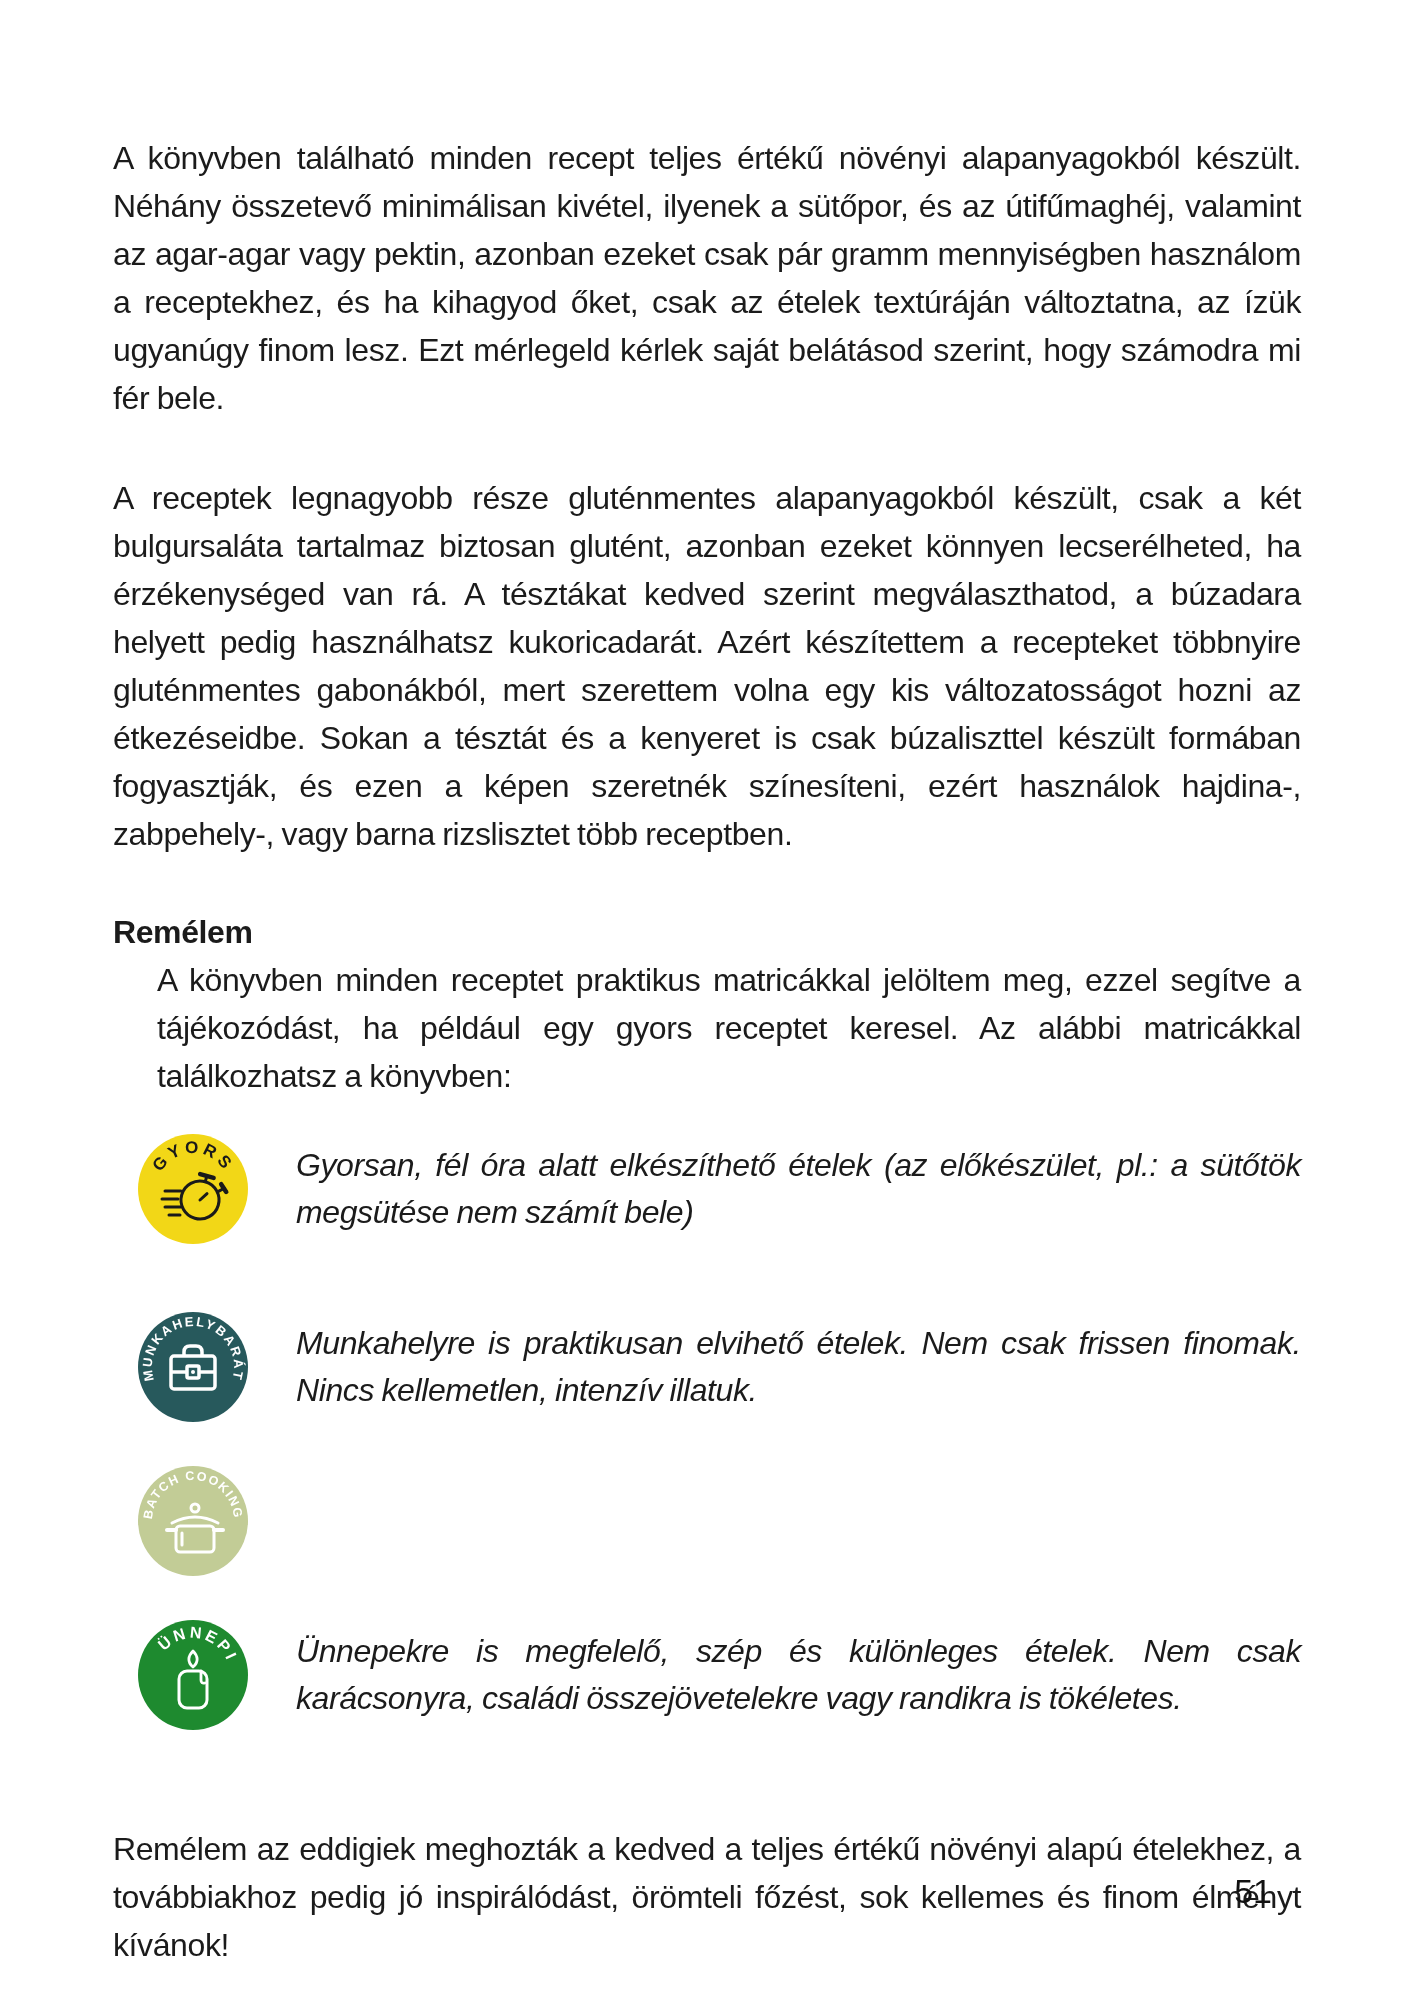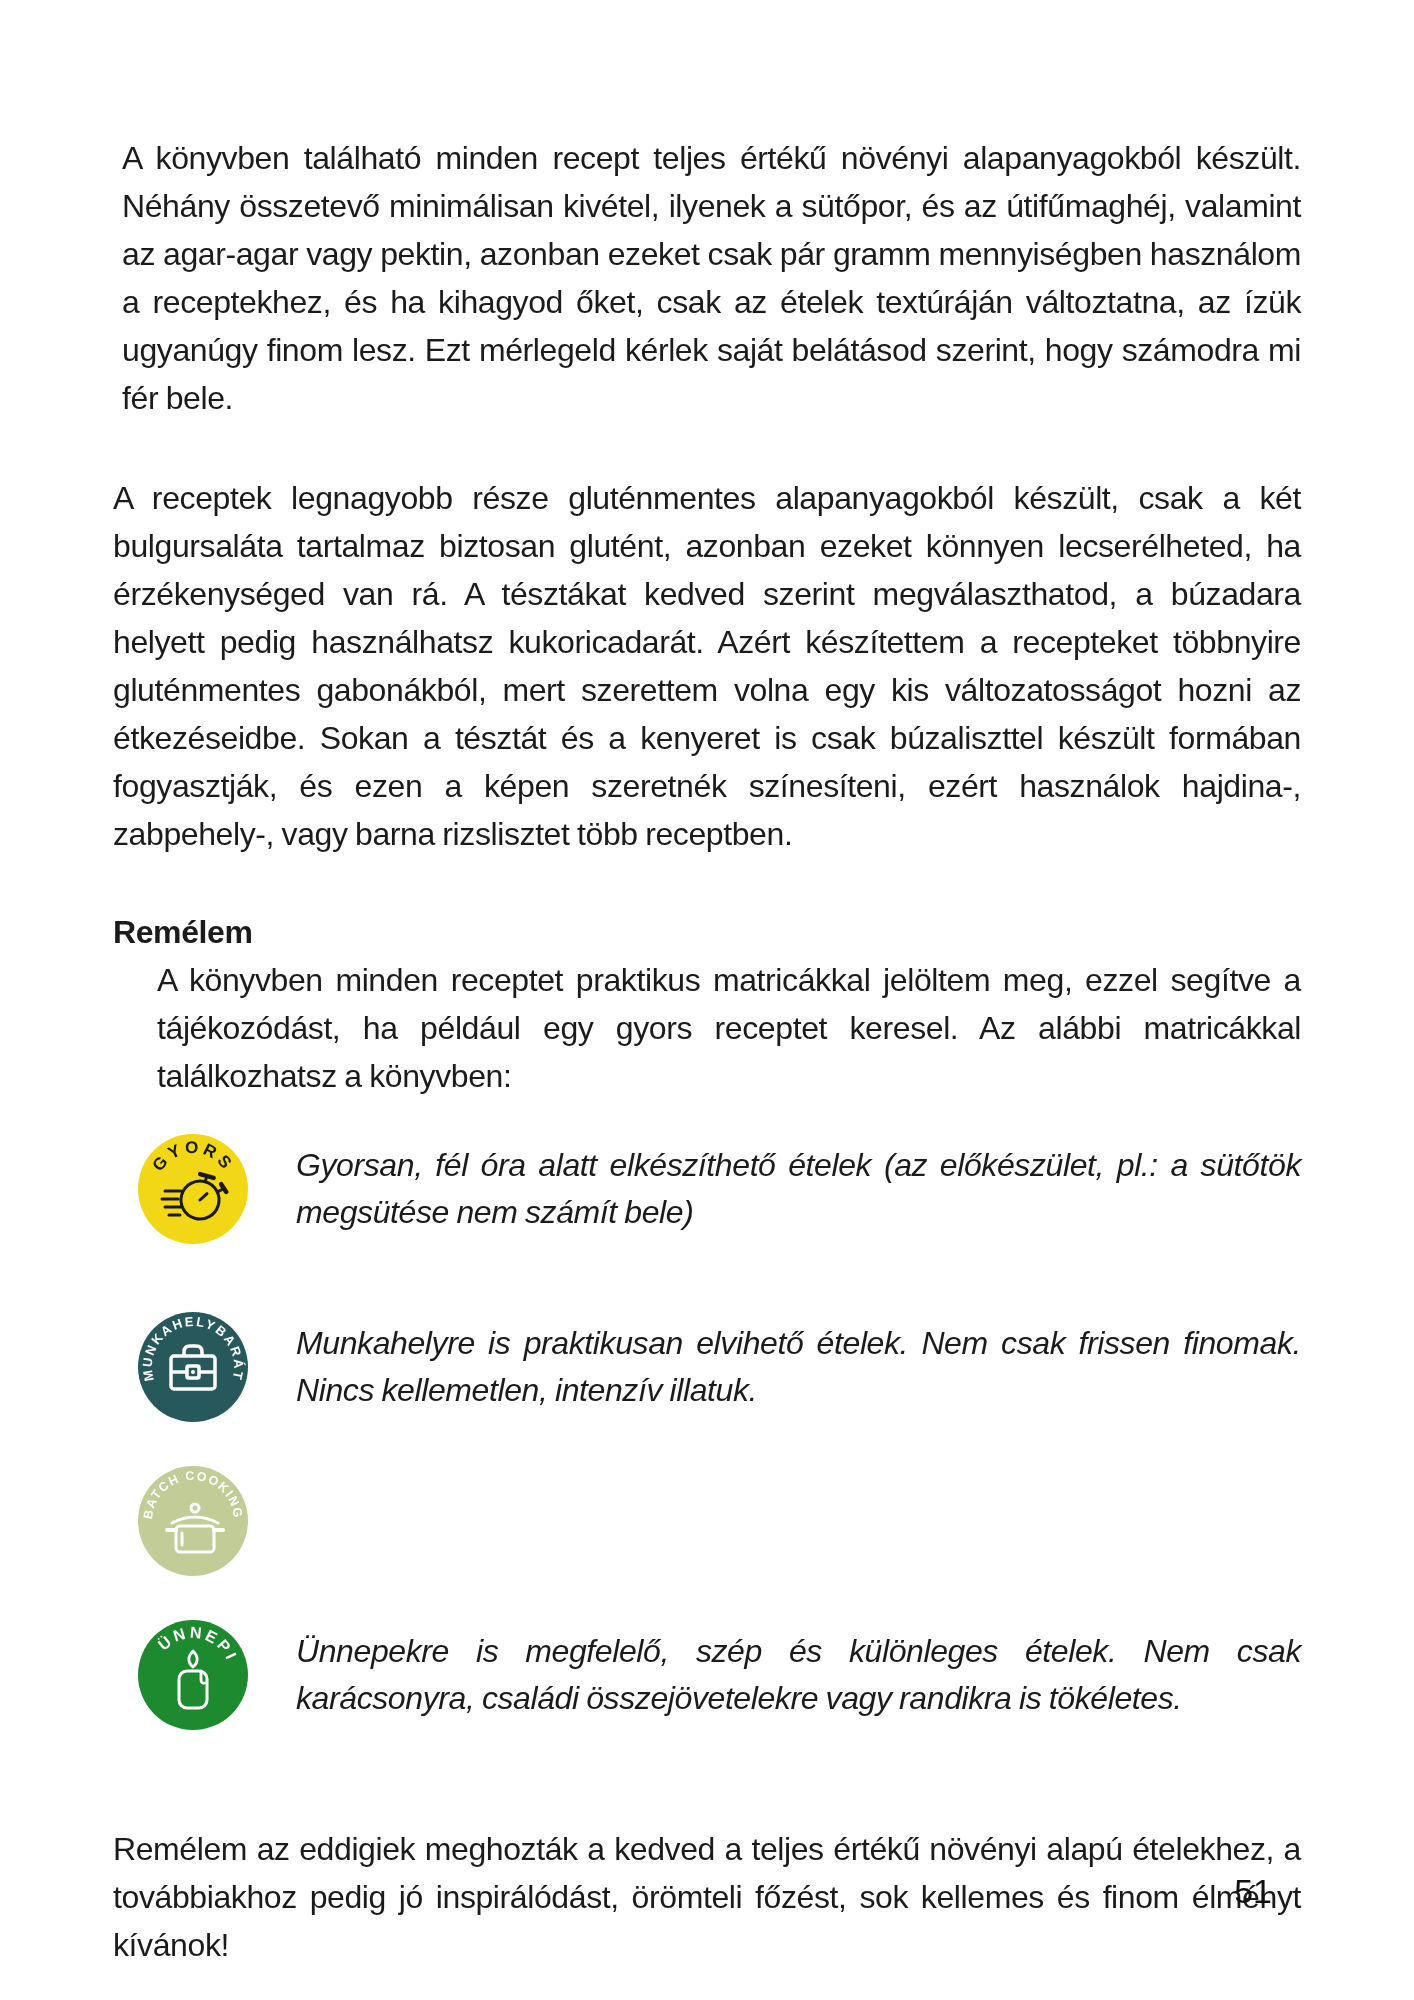--- a/index.html
+++ b/index.html
@@ -6,21 +6,21 @@
   body{
     width:1414px;height:2000px;position:relative;background:#ffffff;
     font-family:"Liberation Sans", sans-serif;color:#1b1b1b;overflow:hidden;
   }
   .content{position:absolute;left:113px;top:134px;width:1188px;}
   p.bodytext{
     font-size:32px;line-height:48px;margin:0;
     text-align:justify;text-align-last:left;
     letter-spacing:-0.4px;word-spacing:-1px;
   }
-  p#p1{margin-bottom:52px;margin-left:9px;}
+  p#p1{margin-bottom:52px;}
   p#p2{margin-bottom:50px;}
   h2.section-heading{
     font-size:32px;line-height:48px;margin:0;font-weight:700;
     letter-spacing:-0.4px;
   }
   p#p3{margin-bottom:10px;margin-left:44px;}
   .sticker-list{margin-top:0;}
   .sticker-row{
     display:flex;align-items:center;
     padding-left:25px;margin-bottom:20px;

